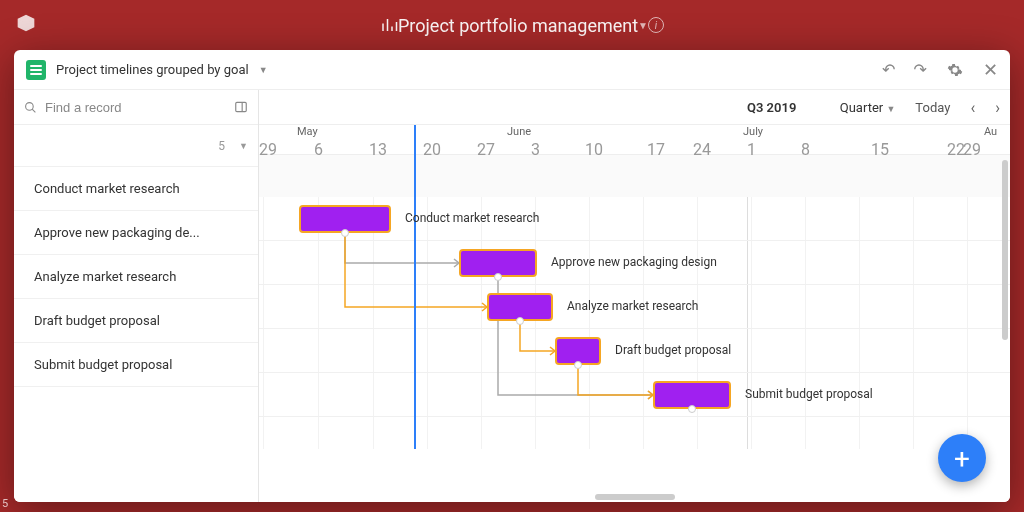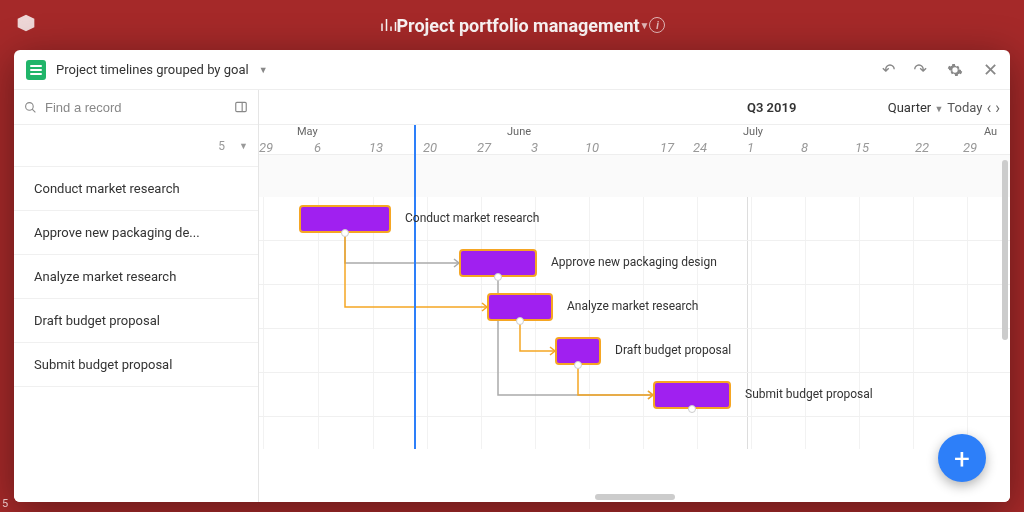--- a/index.html
+++ b/index.html
@@ -1,19 +1,19 @@
 <!DOCTYPE html>
 <html><head>
 <meta charset="utf-8">
 <style>
 * { box-sizing: border-box; margin: 0; padding: 0; }
 body { font-family: -apple-system, BlinkMacSystemFont, "Segoe UI", Roboto, sans-serif; background: #a52929; width: 1024px; height: 512px; overflow: hidden; position: relative; }
 .topbar { height: 50px; display: flex; align-items: center; padding: 0 16px; color: #fff; }
 .topbar-left { flex: 0 0 auto; }
-.topbar-center { flex: 1; text-align: left; display: flex; align-items: center; justify-content: center; gap: 0; font-size: 18px; font-weight: 700; opacity: 0.95; }
+.topbar-center { flex: 1; text-align: left; display: flex; align-items: center; justify-content: center; gap: 0; font-size: 18px; font-weight: 400; opacity: 0.95; }
 .topbar-right { flex: 0 0 auto; display: flex; align-items: center; gap: 16px; }
 .topbar-right .help { font-size: 11px; letter-spacing: 1px; opacity: 0.9; }
 .avatar { width: 26px; height: 26px; border-radius: 50%; background: radial-gradient(circle at 30% 30%, #ffd700, #ff6b00 60%, #000 90%); border: 1px solid rgba(255,255,255,0.4); }
 .logo-cube { width: 20px; height: 20px; opacity: 0.9; }
 
 .window { position: absolute; top: 50px; left: 14px; right: 14px; bottom: 10px; background: #fff; border-radius: 6px; box-shadow: 0 8px 40px rgba(0,0,0,0.4); display: flex; flex-direction: column; overflow: hidden; }
 
 .win-header { height: 40px; display: flex; align-items: center; padding: 0 12px; gap: 10px; border-bottom: 1px solid #eee; }
 .view-icon { width: 20px; height: 20px; background: #20b56a; border-radius: 3px; display: flex; flex-direction: column; justify-content: space-evenly; align-items: center; padding: 3px 0; }
 .view-icon span { display: block; width: 12px; height: 2px; background: #fff; border-radius: 1px; }
@@ -30,27 +30,27 @@
 .unscheduled { height: 30px; display: flex; align-items: center; padding: 0 10px; gap: 8px; color: #bbb; font-size: 12px; border-bottom: 1px solid #eee; }
 
 .group-row { height: 42px; display: flex; align-items: center; padding: 0 10px; gap: 8px; border-bottom: 1px solid #f0f0f0; font-size: 13px; }
 .group-pill { background: #eef; padding: 2px 8px; border-radius: 10px; color: #333; font-size: 12px; }
 .group-count { color: #999; margin-left: auto; font-size: 12px; }
 .task-row { height: 44px; display: flex; align-items: center; padding: 0 10px 0 20px; border-bottom: 1px solid #f0f0f0; font-size: 13px; color: #333; white-space: nowrap; overflow: hidden; text-overflow: ellipsis; }
 
 .timeline { flex: 1; position: relative; background: #fff; overflow: hidden; }
 .tl-header { height: 35px; display: flex; align-items: center; padding: 0 10px; border-bottom: 1px solid #eee; font-size: 13px; color: #333; font-weight: 600; }
 .tl-header .q-left { width: 200px; }
-.tl-header .q-right { margin-left: auto; display: flex; align-items: center; gap: 4px; font-weight: 400; color: #555; }
+.tl-header .q-right { margin-left: auto; display: flex; align-items: center; gap: 20px; font-weight: 400; color: #555; }
 .tl-header .q-right .scale { color: #333; }
 .tl-header .chev { font-size: 16px; color: #666; cursor: pointer; }
 
 .tl-months { height: 15px; position: relative; font-size: 11px; color: #666; }
 .tl-months span { position: absolute; top: 0; }
-.tl-days { height: 15px; position: relative; font-size: 13px; color: #999; border-bottom: 1px solid #eee; font-style: italic; }
+.tl-days { height: 15px; position: relative; font-size: 16px; color: #999; border-bottom: 1px solid #eee; }
 .tl-days span { position: absolute; top: 0; }
 
 .tl-body { position: relative; height: 294px; }
 .grid-line { position: absolute; top: 0; bottom: 0; width: 1px; background: #f2f2f2; }
 .today-line { position: absolute; top: -30px; bottom: 0; width: 2px; background: #2d7ff9; z-index: 3; }
 
 .row-bg { position: absolute; left: 0; right: 0; height: 44px; }
 .row-bg.group { height: 42px; background: #fafafa; }
 
 .bar { position: absolute; height: 28px; background: #a020f0; border: 2px solid #f5a623; border-radius: 4px; z-index: 4; cursor: pointer; }
@@ -144,26 +144,26 @@
           <span style="left: 725px;">Au</span>
         </div>
       <div class="tl-days" id="days">
           <span style="left: 0px;">29</span>
           <span style="left: 55px;">6</span>
           <span style="left: 110px;">13</span>
           <span style="left: 164px;">20</span>
           <span style="left: 218px;">27</span>
           <span style="left: 272px;">3</span>
           <span style="left: 326px;">10</span>
-          <span style="left: 401px;">17</span>
+          <span style="left: 388px;">17</span>
           <span style="left: 434px;">24</span>
           <span style="left: 488px;">1</span>
           <span style="left: 542px;">8</span>
-          <span style="left: 596px;">15</span>
-          <span style="left: 656px;">22</span>
+          <span style="left: 612px;">15</span>
+          <span style="left: 688px;">22</span>
           <span style="left: 704px;">29</span>
         </div>
 
       <div class="tl-body" id="tlbody">
         <div class="today-line" style="left: 155px;"></div>
         <svg class="links" id="links" viewBox="0 0 751 294">
             <path d="M86 78 V108 H200" stroke="#aaa" stroke-width="1.5" fill="none"></path>
             <path d="M195 104 L200 108 L195 112" stroke="#aaa" stroke-width="1.5" fill="none"></path>
             <path d="M86 78 V152 H228" stroke="#f5a623" stroke-width="1.5" fill="none"></path>
             <path d="M223 148 L228 152 L223 156" stroke="#f5a623" stroke-width="1.5" fill="none"></path>

